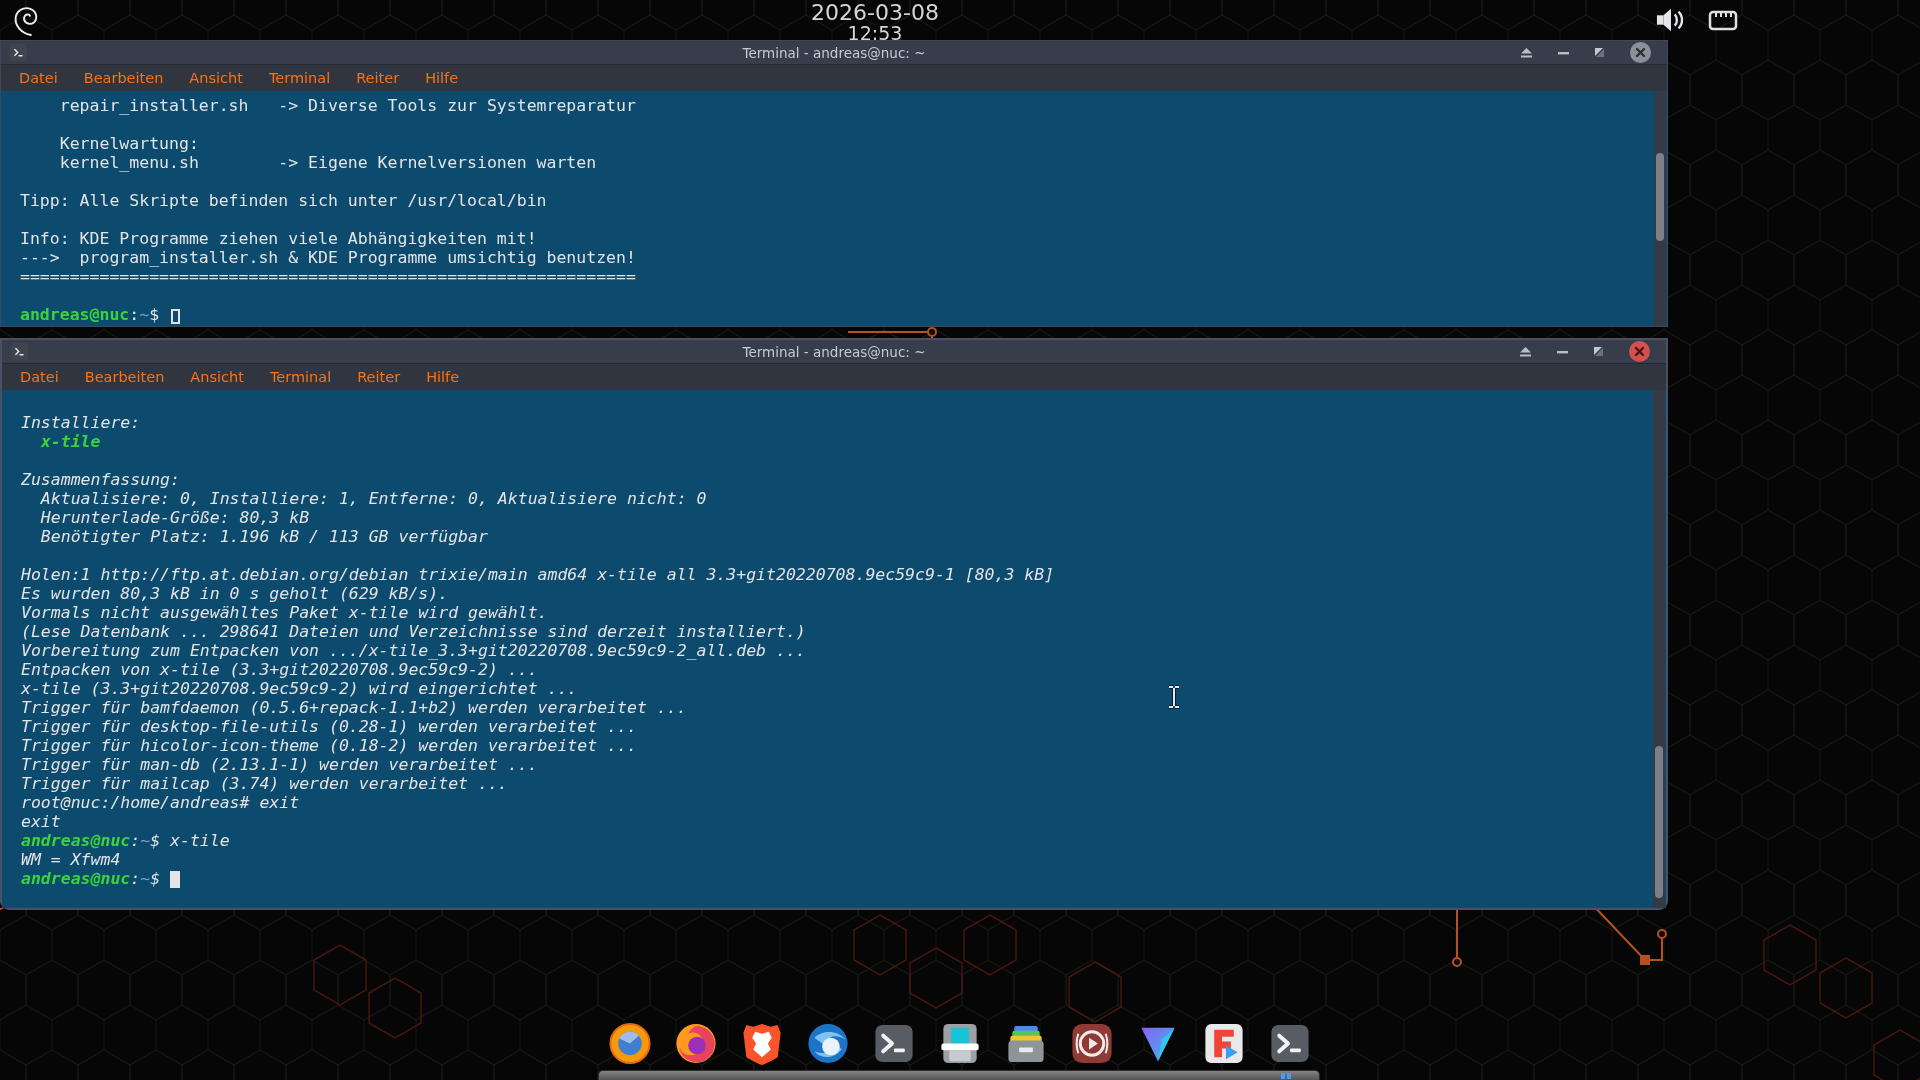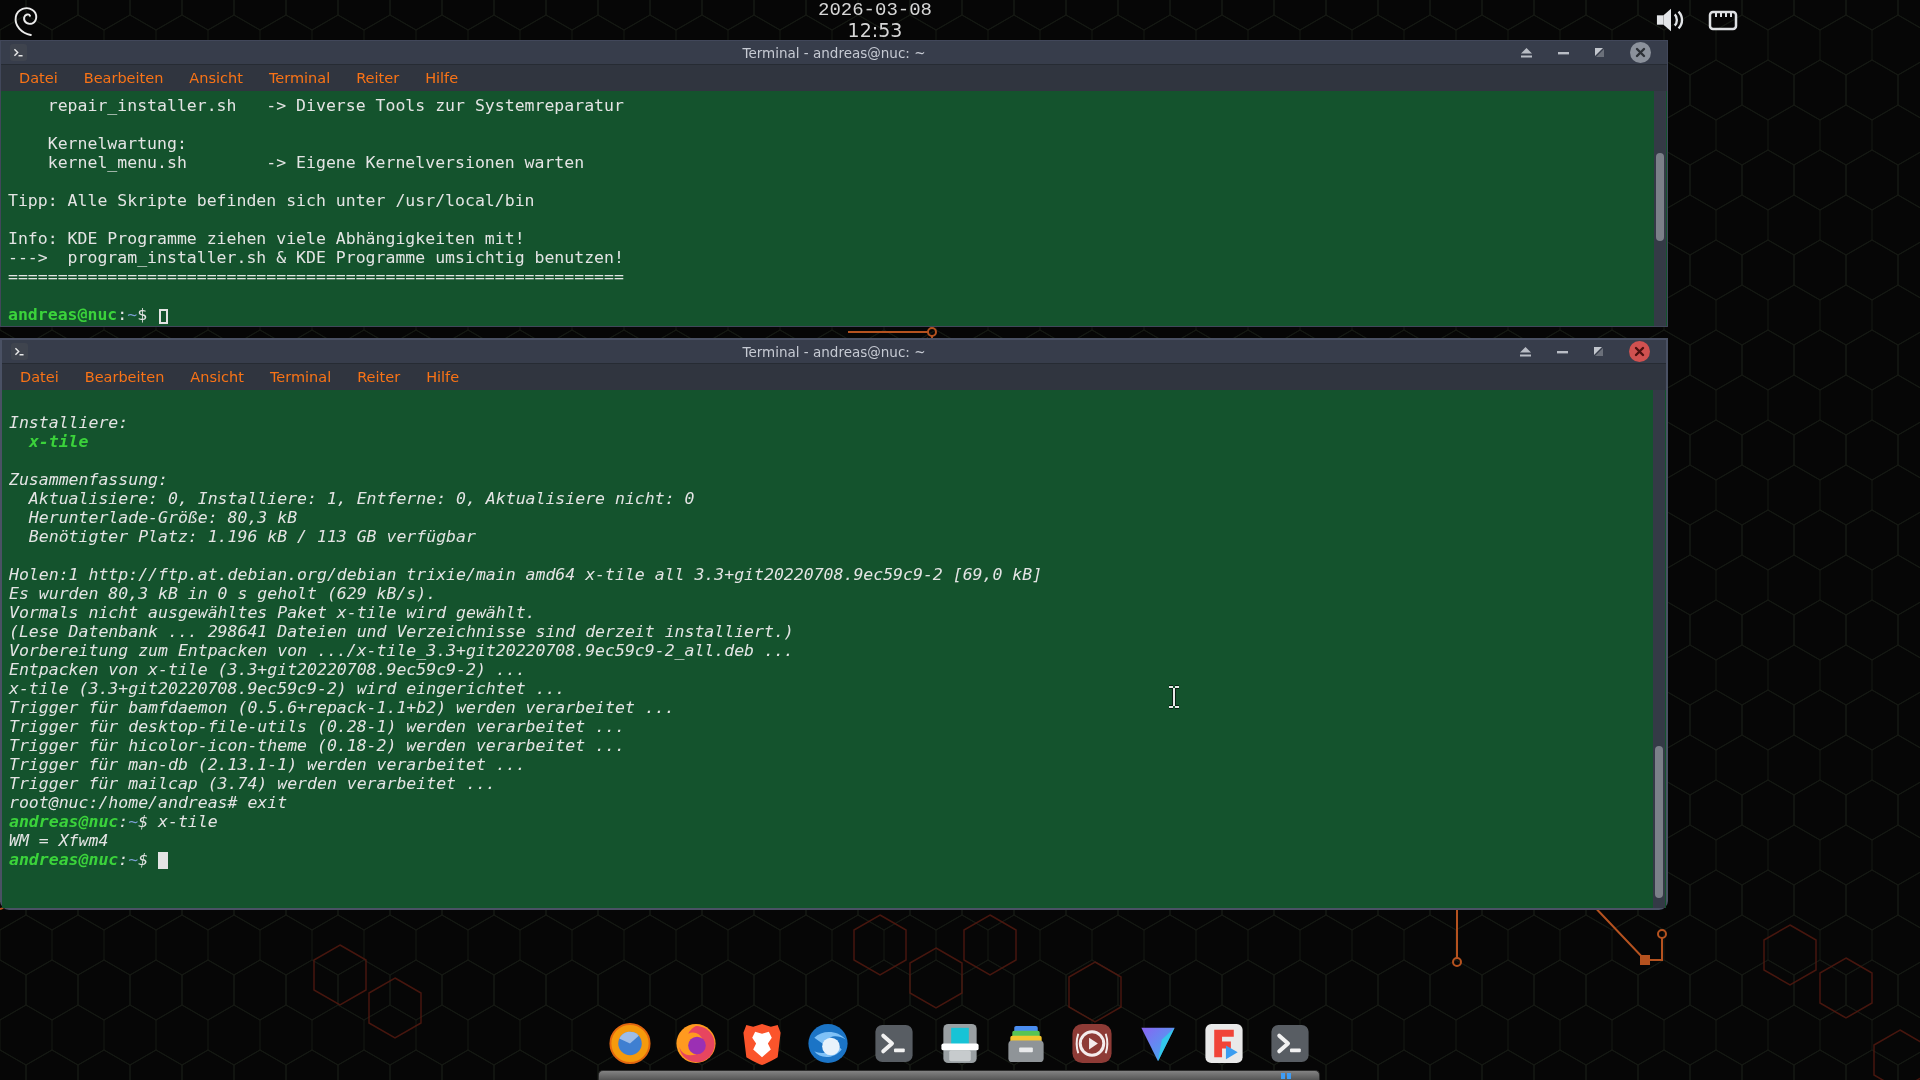--- a/index.html
+++ b/index.html
@@ -7,21 +7,21 @@
               font-family:"DejaVu Sans", sans-serif; }
   #stage { position:absolute; inset:0; width:1920px; height:1080px; }
 
   
   #wallpaper { position:absolute; left:0; top:0; z-index:0; }
 
   
   #panel { position:absolute; left:0; top:0; width:1920px; height:40px; z-index:3; }
   #panel-logo { position:absolute; left:10px; top:2px; width:30px; height:36px; cursor:pointer; }
   #panel-clock { position:absolute; left:800px; top:1px; width:150px; text-align:center; color:#d6d6d6; line-height:1.05; }
-  #clock-date { font-size:19px;font-family:Liberation Mono, monospace; }
+  #clock-date { font-size:22px; }
   #clock-time { font-size:19px; }
   .panel-tray { position:absolute; right:182px; top:7px; display:flex; gap:22px; align-items:center; }
 
   
   .term-window { position:absolute; left:0; width:1668px; background:#000; z-index:2;
                  border:1px solid #41475a; }
   #win-top    { top:40px;  height:287px; }
   #win-bottom { top:338px; height:572px; border:2px solid #4a5164; border-radius:0 0 9px 9px; }
 
   .titlebar { height:23px; background:rgba(57,64,78,0.96); position:relative;
@@ -33,23 +33,23 @@
   .tb-btns { position:absolute; right:16px; top:0; height:100%; display:flex; align-items:center; gap:25px; }
   .tb-btn { display:flex; align-items:center; justify-content:center; cursor:pointer; }
   .tb-close { width:21px; height:21px; border-radius:50%; }
   .tb-close.gray { background:#8b919b; }
   .tb-close.red  { background:#d05150; }
 
   .menubar { height:27px; background:#30353f; border-top:1px solid #262b33;
              display:flex; align-items:center; padding-left:5px; }
   .menu-item { color:#f97316; font-size:14.5px; padding:0 13px; cursor:pointer; }
 
-  .term-content { position:absolute; left:0; right:0; top:50px; bottom:0; background:#14532d;
+  .term-content { position:absolute; left:0; right:0; top:50px; bottom:0; background:#0c4a6e;
                   font-family:"DejaVu Sans Mono", monospace; font-size:16.5px; line-height:19px;
-                  color:#e4e4e4; padding-left:7px; overflow:hidden; }
+                  color:#e4e4e4; padding-left:19px; overflow:hidden; }
   #win-top .term-content    { padding-top:5px; }
   #win-bottom .term-content { padding-top:23px;font-style:italic; }
   .tline { white-space:pre; height:19px; }
   .g { color:#3bd33b; font-weight:bold; }
   .b { color:#7d9fd4; }
   .cur-block  { display:inline-block; width:10px; height:17px; background:#e4e4e4; vertical-align:text-bottom; }
   .cur-hollow { display:inline-block; width:9px; height:15px; border:2px solid #e4e4e4;
                 vertical-align:text-bottom; margin-left:2px; }
 
   .sb { position:absolute; top:0; bottom:0; right:1px; width:12px; background:#343a46; }
@@ -245,33 +245,34 @@
       </div>
     <div class="term-content">
         <div class="tline"><span>Installiere:</span></div>
         <div class="tline"><span>  </span><span class="g">x-tile</span></div>
         <div class="tline"><span></span></div>
         <div class="tline"><span>Zusammenfassung:</span></div>
         <div class="tline"><span>  Aktualisiere: 0, Installiere: 1, Entferne: 0, Aktualisiere nicht: 0</span></div>
         <div class="tline"><span>  Herunterlade-Größe: 80,3 kB</span></div>
         <div class="tline"><span>  Benötigter Platz: 1.196 kB / 113 GB verfügbar</span></div>
         <div class="tline"><span></span></div>
-        <div class="tline"><span>Holen:1 http://ftp.at.debian.org/debian trixie/main amd64 x-tile all 3.3+git20220708.9ec59c9-2 [69,0 kB]</span></div>
+        <div class="tline"><span>Holen:1 http://ftp.at.debian.org/debian trixie/main amd64 x-tile all 3.3+git20220708.9ec59c9-1 [80,3 kB]</span></div>
         <div class="tline"><span>Es wurden 80,3 kB in 0 s geholt (629 kB/s).</span></div>
         <div class="tline"><span>Vormals nicht ausgewähltes Paket x-tile wird gewählt.</span></div>
         <div class="tline"><span>(Lese Datenbank ... 298641 Dateien und Verzeichnisse sind derzeit installiert.)</span></div>
         <div class="tline"><span>Vorbereitung zum Entpacken von .../x-tile_3.3+git20220708.9ec59c9-2_all.deb ...</span></div>
         <div class="tline"><span>Entpacken von x-tile (3.3+git20220708.9ec59c9-2) ...</span></div>
         <div class="tline"><span>x-tile (3.3+git20220708.9ec59c9-2) wird eingerichtet ...</span></div>
         <div class="tline"><span>Trigger für bamfdaemon (0.5.6+repack-1.1+b2) werden verarbeitet ...</span></div>
         <div class="tline"><span>Trigger für desktop-file-utils (0.28-1) werden verarbeitet ...</span></div>
         <div class="tline"><span>Trigger für hicolor-icon-theme (0.18-2) werden verarbeitet ...</span></div>
         <div class="tline"><span>Trigger für man-db (2.13.1-1) werden verarbeitet ...</span></div>
         <div class="tline"><span>Trigger für mailcap (3.74) werden verarbeitet ...</span></div>
         <div class="tline"><span>root@nuc:/home/andreas# exit</span></div>
+        <div class="tline"><span>exit</span></div>
         <div class="tline"><span class="g">andreas@nuc</span><span>:</span><span class="b">~</span><span>$ x-tile</span></div>
         <div class="tline"><span>WM = Xfwm4</span></div>
         <div class="tline"><span class="g">andreas@nuc</span><span>:</span><span class="b">~</span><span>$ </span><span class="cur-block"></span></div>
       </div>
     <div class="sb" style="top:50px;">
       <div class="sb-thumb" id="sb-thumb-bottom"></div>
     </div>
   </div>
 
   <div id="dock">

